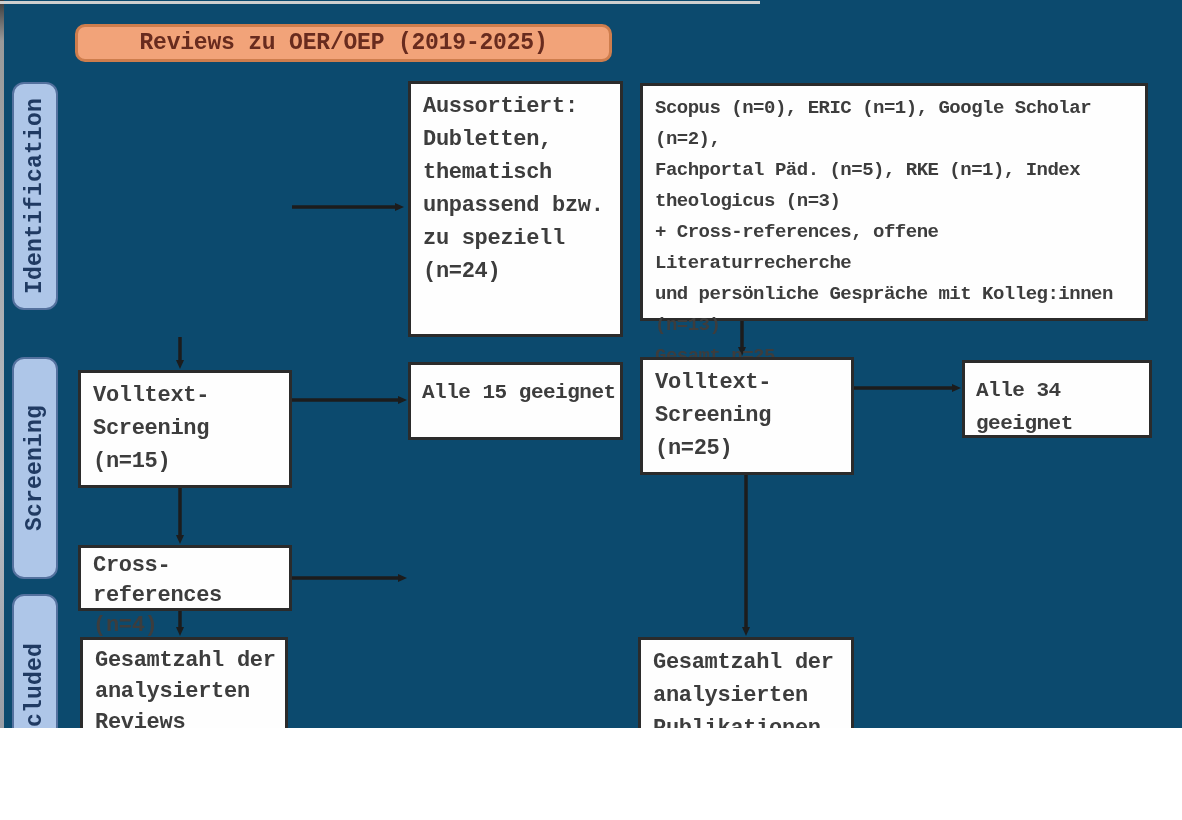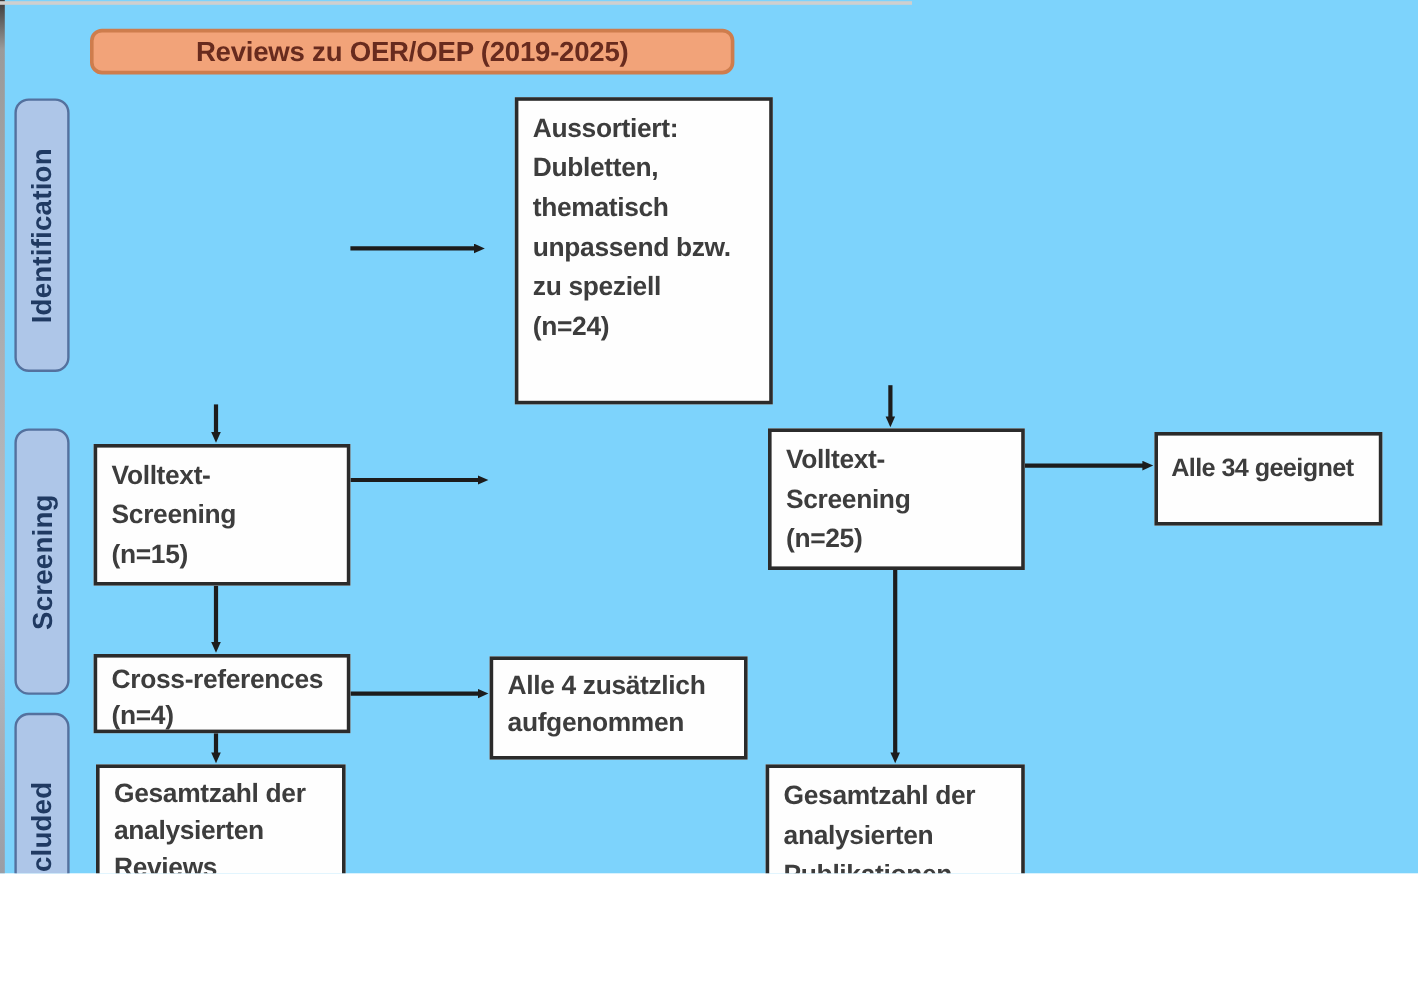--- a/index.html
+++ b/index.html
@@ -2,22 +2,22 @@
 <html style="--header-fill: #F2A379; --header-border: #CE7D4D; --header-text: #682B1E; --stage-fill: #AEC6E8; --stage-border: #54719E; --stage-text: #203A62; --box-border: #2B2B2B; --box-text: #3D3D3D; --arrow: #1C1C1C;"><head>
 <meta charset="utf-8">
 <style>
   :root{
     --header-fill:#F2A379; --header-border:#CE7D4D; --header-text:#682B1E;
     --stage-fill:#AEC6E8; --stage-border:#54719E; --stage-text:#203A62;
     --box-border:#2B2B2B; --box-text:#3D3D3D; --arrow:#1C1C1C;
   }
   html,body{margin:0;padding:0;background:#fff;}
   .canvas{
-    position:relative; width:1182px; height:728px; background:#7dd3fc;
-    font-family:Liberation Sans, sans-serif; overflow:hidden;
+    position:relative; width:1182px; height:728px; background:#0c4a6e;
+    font-family:Liberation Mono, monospace; overflow:hidden;
   }
   .edge-artifact-left{
     position:absolute; left:0; top:0; width:4px; height:820px;
     background:linear-gradient(#3a3a3a, #9a9a9a 5%, #b9bdc4 60%, #8d9199);
   }
   .edge-artifact-top{
     position:absolute; left:0; top:1px; width:760px; height:3px; background:#cfcfcf;
   }
   .hdr{
     position:absolute; box-sizing:border-box;
@@ -82,48 +82,56 @@
   <div class="stage" style="left:12px; top:82px; width:46px; height:228px;">
     <span>Identification</span>
   </div>
   <div class="stage" style="left:12px; top:357px; width:46px; height:222px;">
     <span>Screening</span>
   </div>
   <div class="stage" style="left:12px; top:594px; width:46px; height:210px;">
     <span>Included</span>
   </div>
 
-  <div class="box" style="left:429px; top:81px; width:215px; height:256px;">
+  <div class="box" style="left:408px; top:81px; width:215px; height:256px;">
     <div class="box-text">Aussortiert:
 Dubletten,
 thematisch
 unpassend bzw.
 zu speziell
 (n=24)</div>
   </div>
   <div class="box" style="left:78px; top:370px; width:214px; height:118px;">
     <div class="box-text">Volltext-
 Screening
 (n=15)</div>
   </div>
+  <div class="box t-single" style="left:408px; top:362px; width:215px; height:78px;">
+    <div class="box-text">Alle 15 geeignet</div>
+  </div>
   <div class="box t-tight" style="left:78px; top:545px; width:214px; height:66px;">
     <div class="box-text">Cross-references
 (n=4)</div>
-  </div>
-  <div class="box t-mid" style="left:408px; top:547px; width:215px; height:86px;">
-    <div class="box-text">Alle 4 zusätzlich
-aufgenommen</div>
   </div>
   <div class="box t-mid" style="left:80px; top:637px; width:208px; height:136px;">
     <div class="box-text">Gesamtzahl der
 analysierten
 Reviews
 (n=19)</div>
   </div>
 
+  <div class="box t-right" style="left:640px; top:83px; width:508px; height:238px;">
+    <div class="box-text">Scopus (n=0), ERIC (n=1), Google Scholar (n=2),
+Fachportal Päd. (n=5), RKE (n=1), Index
+theologicus (n=3)
++ Cross-references, offene Literaturrecherche
+und persönliche Gespräche mit Kolleg:innen
+(n=13)
+Gesamt n=25</div>
+  </div>
   <div class="box" style="left:640px; top:357px; width:214px; height:118px;">
     <div class="box-text">Volltext-
 Screening
 (n=25)</div>
   </div>
   <div class="box t-single" style="left:962px; top:360px; width:190px; height:78px;">
     <div class="box-text">Alle 34 geeignet</div>
   </div>
   <div class="box" style="left:638px; top:637px; width:216px; height:153px;">
     <div class="box-text">Gesamtzahl der

